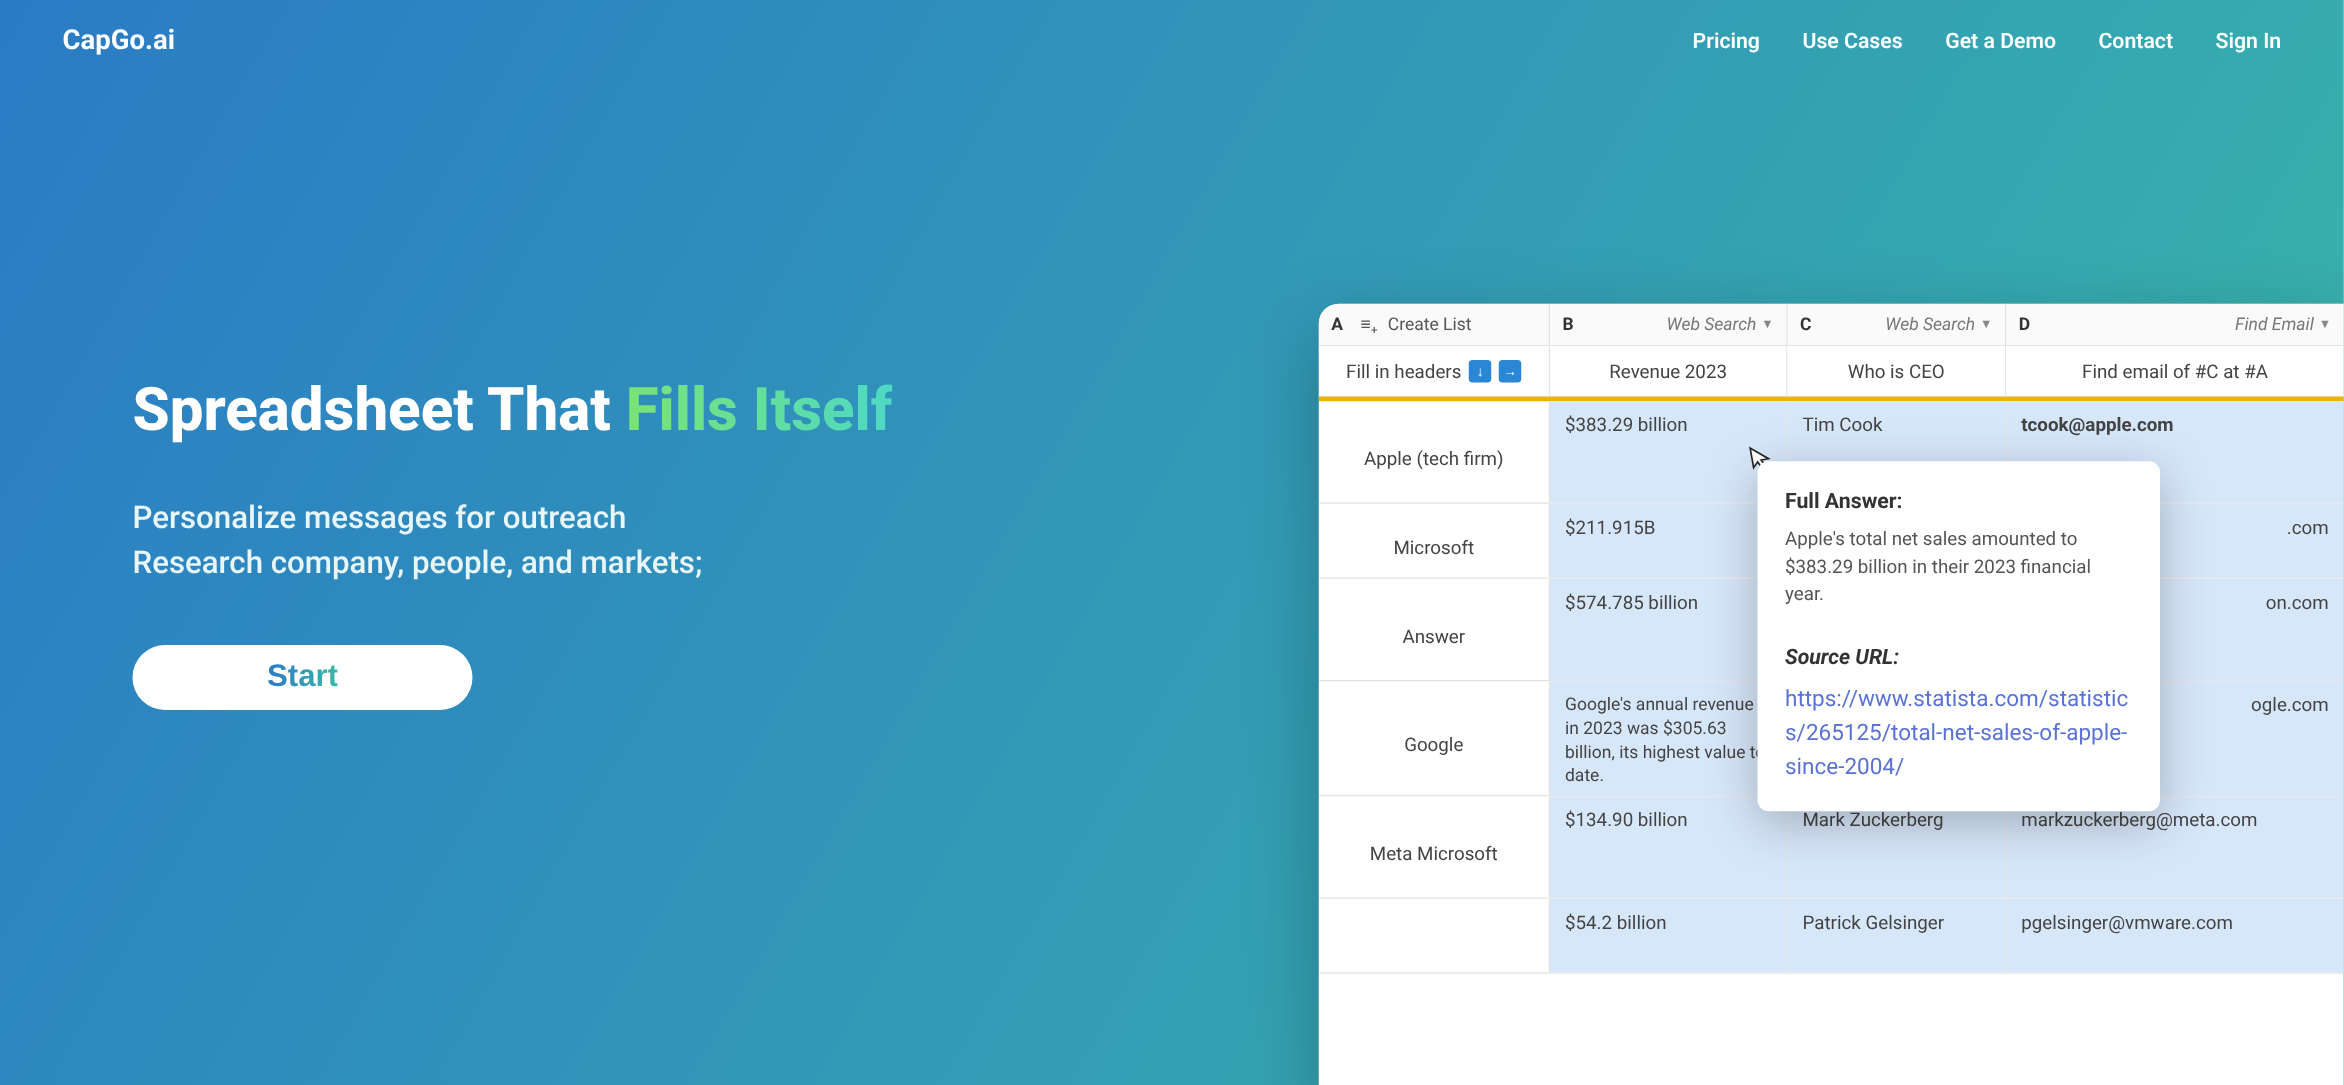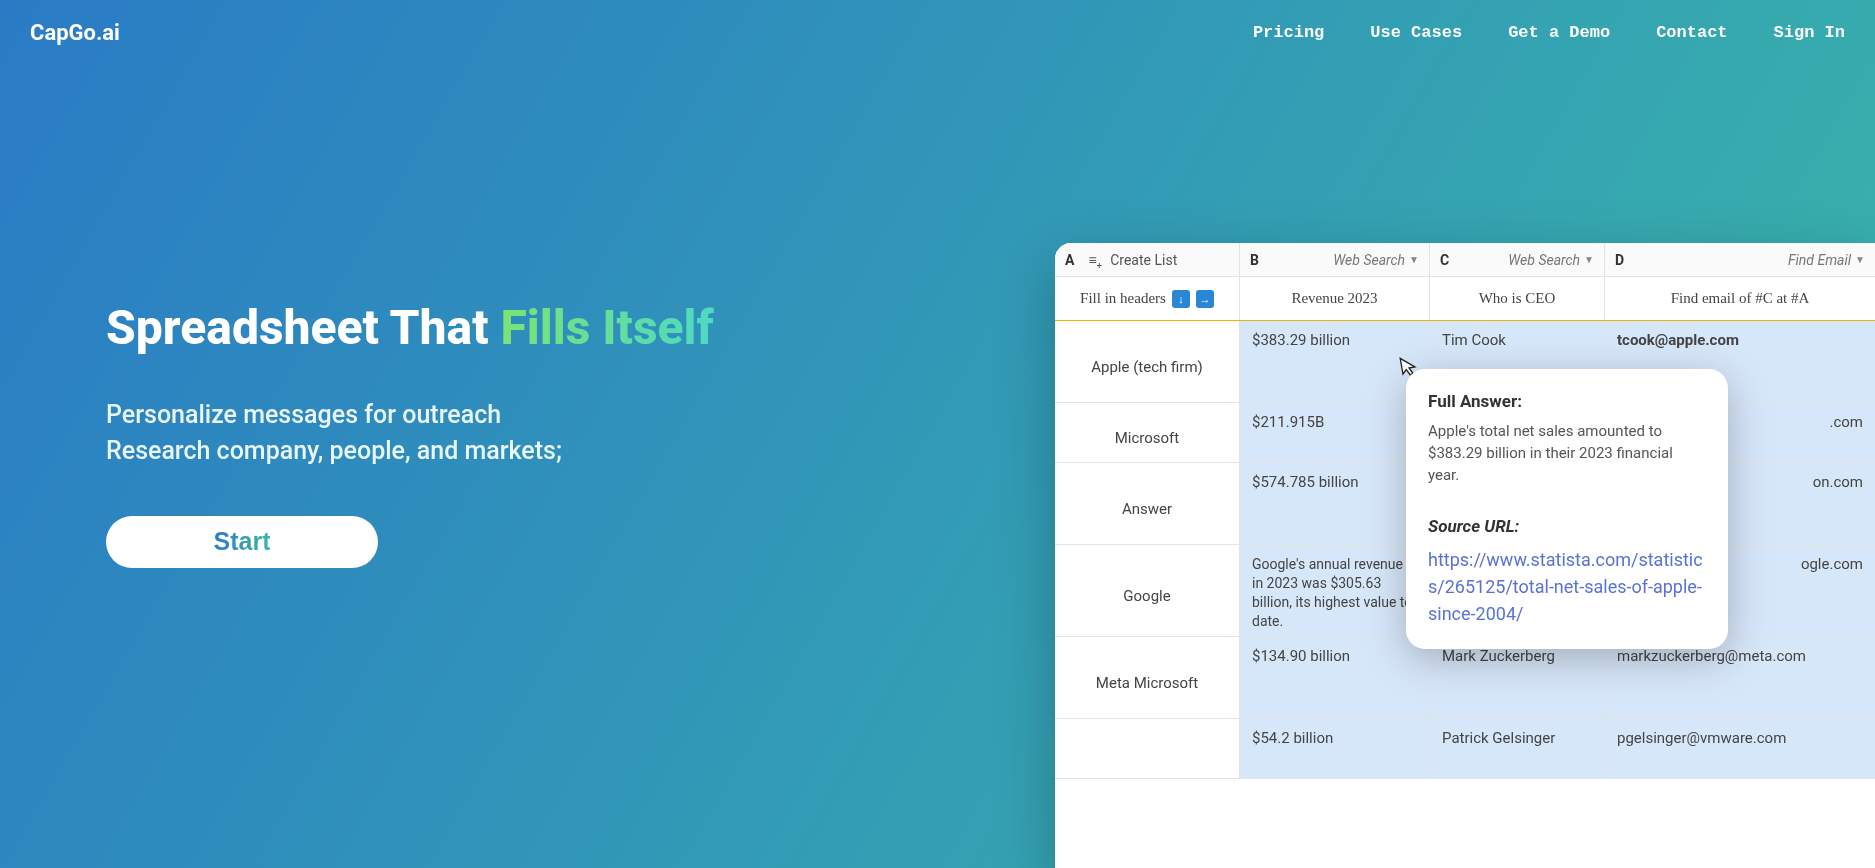--- a/index.html
+++ b/index.html
@@ -8,28 +8,28 @@
     font-family: -apple-system, BlinkMacSystemFont, "Segoe UI", Roboto, Arial, sans-serif;
     background: linear-gradient(120deg, #2a7bc5 0%, #3ab8a8 100%);
     overflow: hidden;
     position: relative;
     height: 868px;
   }
   .navbar {
     display: flex;
     align-items: center;
     justify-content: space-between;
-    padding: 20px 30px;
+    padding: 20px 50px;
   }
   .logo {
     color: #fff;
     font-weight: 700;
     font-size: 22px;
   }
-  .nav-links { display: flex; gap: 46px; font-family: Liberation Mono, monospace; }
+  .nav-links { display: flex; gap: 34px; }
   .nav-link {
     color: #fff;
     font-weight: 600;
     font-size: 17px;
     cursor: pointer;
   }
   .hero {
     position: absolute;
     left: 106px;
     top: 300px;
@@ -110,22 +110,21 @@
   .ch .create-icon::before{
     content:"≡₊"; font-style: normal; margin-right:4px; font-size:14px;
   }
   .tri { font-size:10px; color:#888;}
   .header-row, .data-row {
     display: grid;
     grid-template-columns: 185px 190px 175px 270px;
   }
   .header-row {
     height: 44px;
-    border-bottom: 1px solid #eab308;
-    font-family: Liberation Serif, serif;
+    border-bottom: 4px solid #eab308;
   }
   .data-row {
     height: 82px;
     border-bottom: 1px solid #e3e3e3;
   }
   .data-row.tall { height: 92px; }
   .data-row.short { height: 60px; }
   .cell {
     padding: 10px 12px 0 12px;
     border-right: 1px solid #e3e3e3;
@@ -143,21 +142,21 @@
   }
   .data-row .cell.b, .data-row .cell.c, .data-row .cell.d { background:#d7e7fa; }
   .cell.b{ background:#d7e7fa;}
   .sheet .header-row .cell{ background:#fff;}
   .small-text { font-size:14px; line-height:1.35; }
   .popup {
     position:absolute;
     left:351px; top:126px;
     width:322px;
     background:#fff;
-    border-radius:19px;
+    border-radius:9px;
     box-shadow:0 10px 40px rgba(0,0,0,.25);
     padding:22px;
     color:#333;
   }
   .popup h4 { font-size:17px; font-weight:700; margin-bottom:10px;}
   .popup p { font-size:15px; color:#555; line-height:1.45;}
   .popup .url { color:#5a72d6; font-size:18px; line-height:1.5; margin-top:8px; word-break:break-all;}
   .cursor-icon {
     position:absolute; left:345px; top:112px;
     font-size:18px; color:#222; transform: rotate(-10deg);

